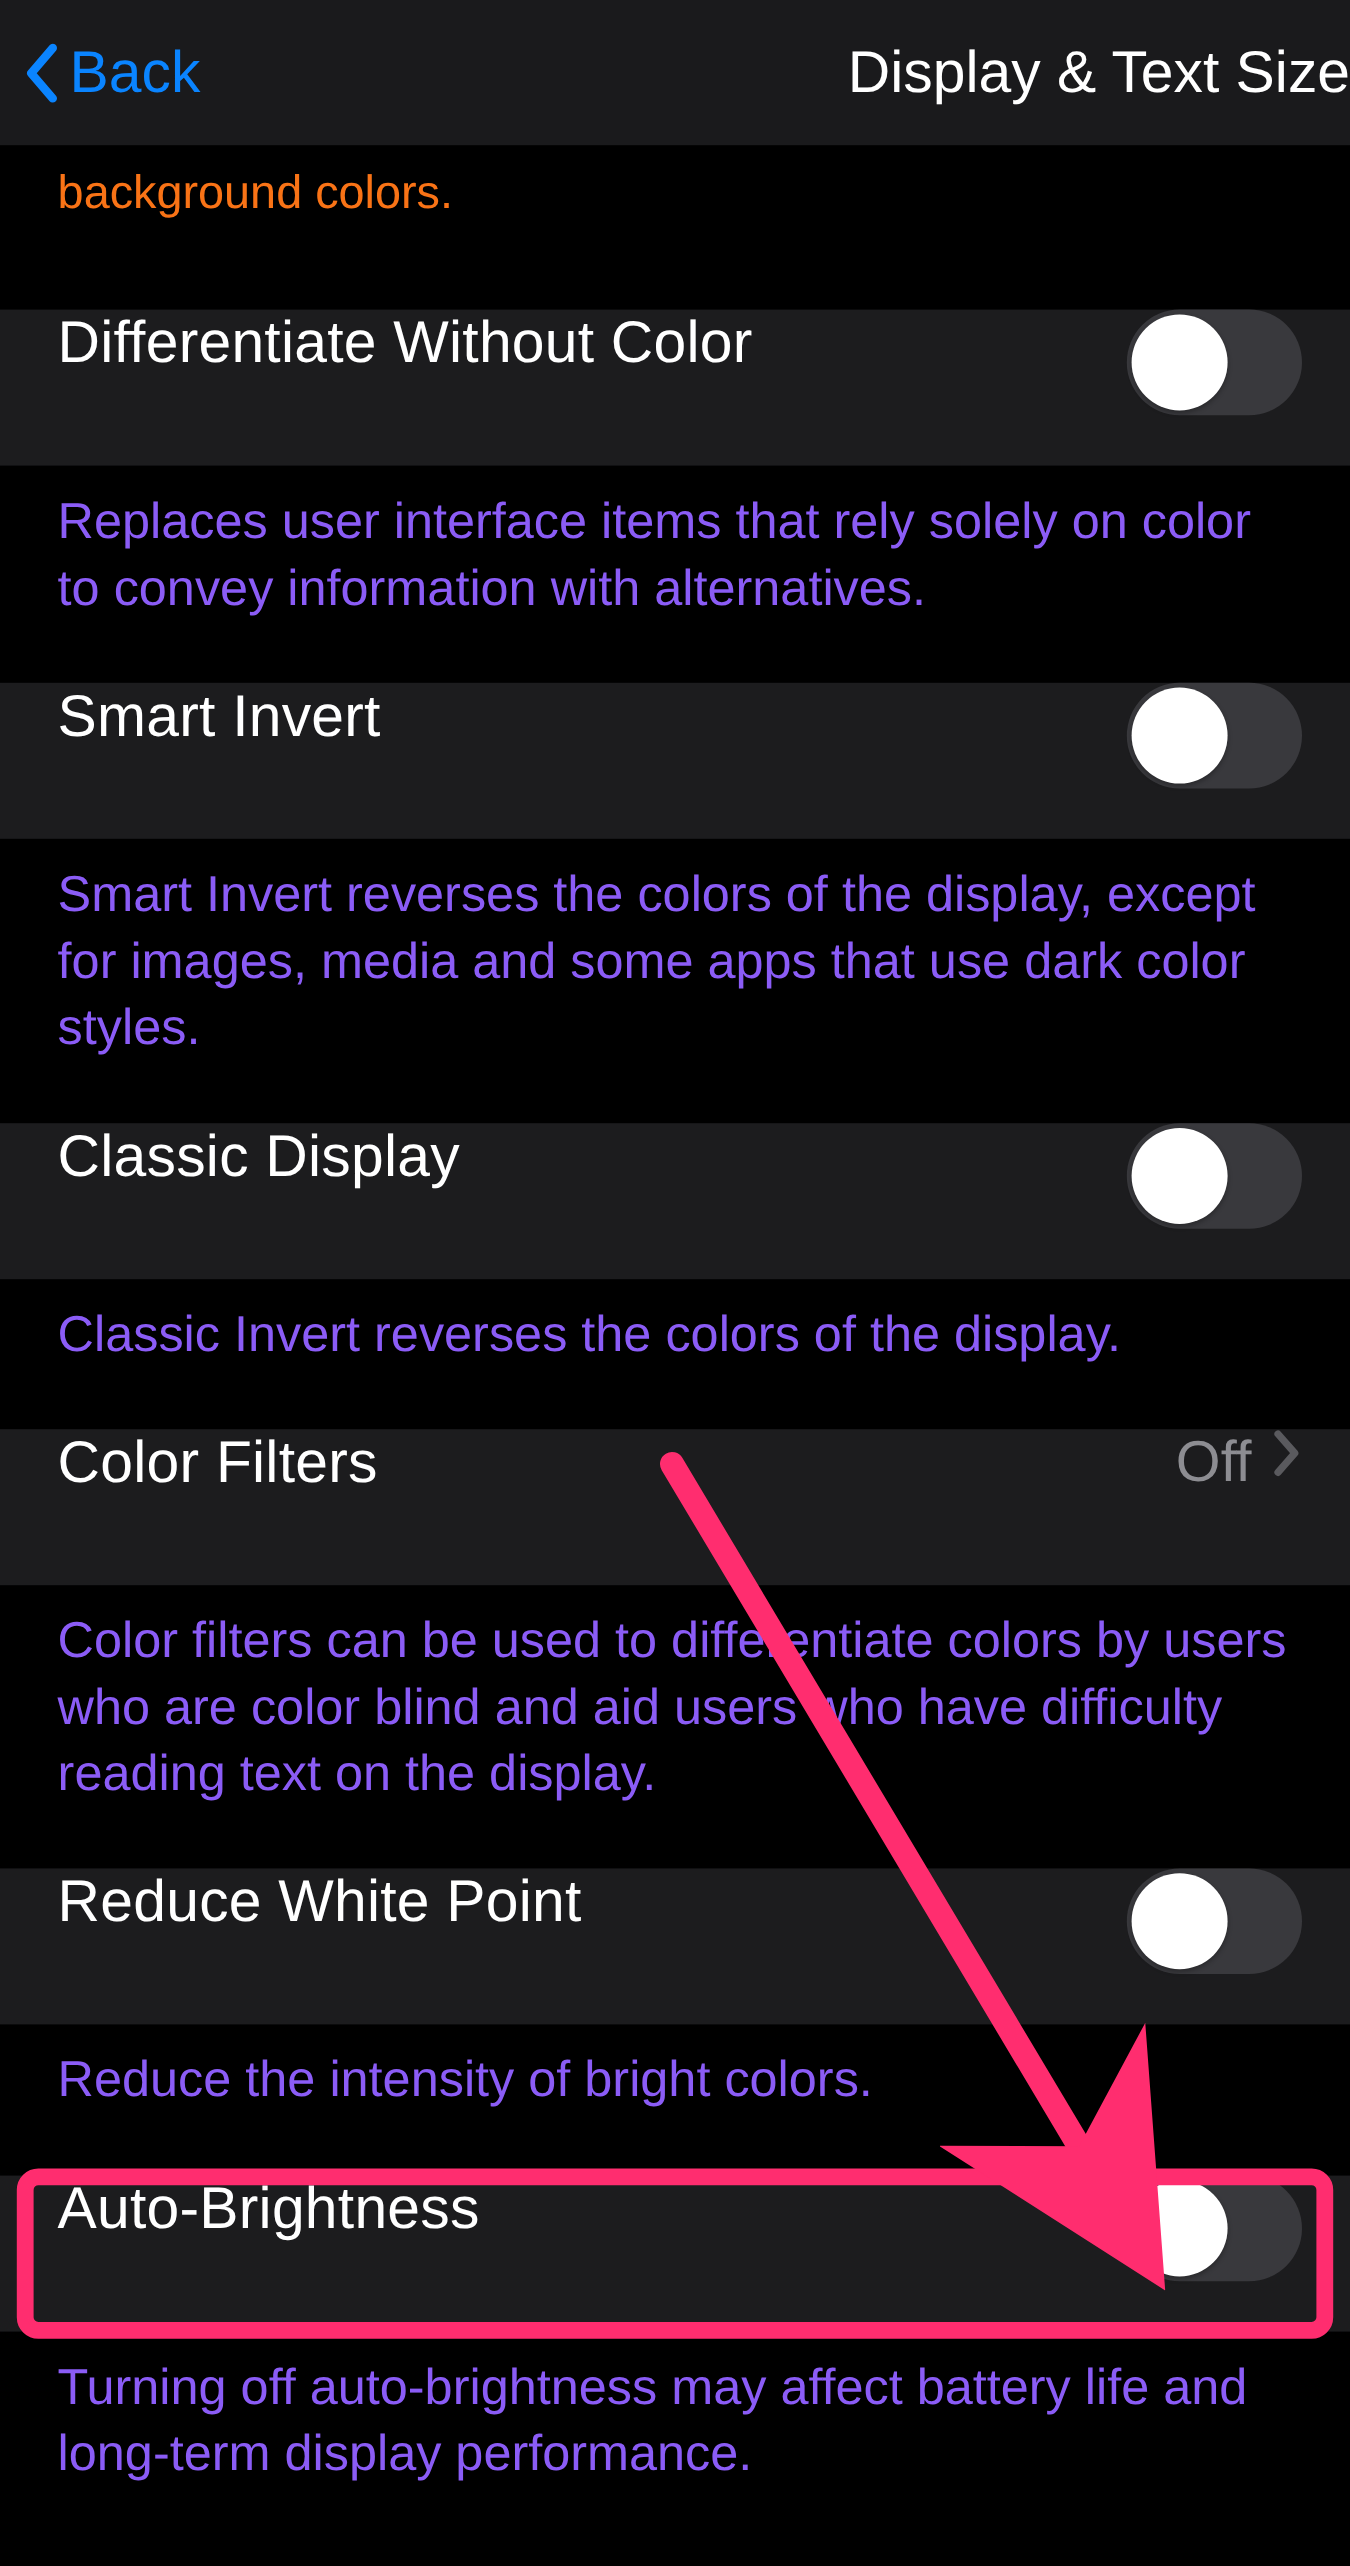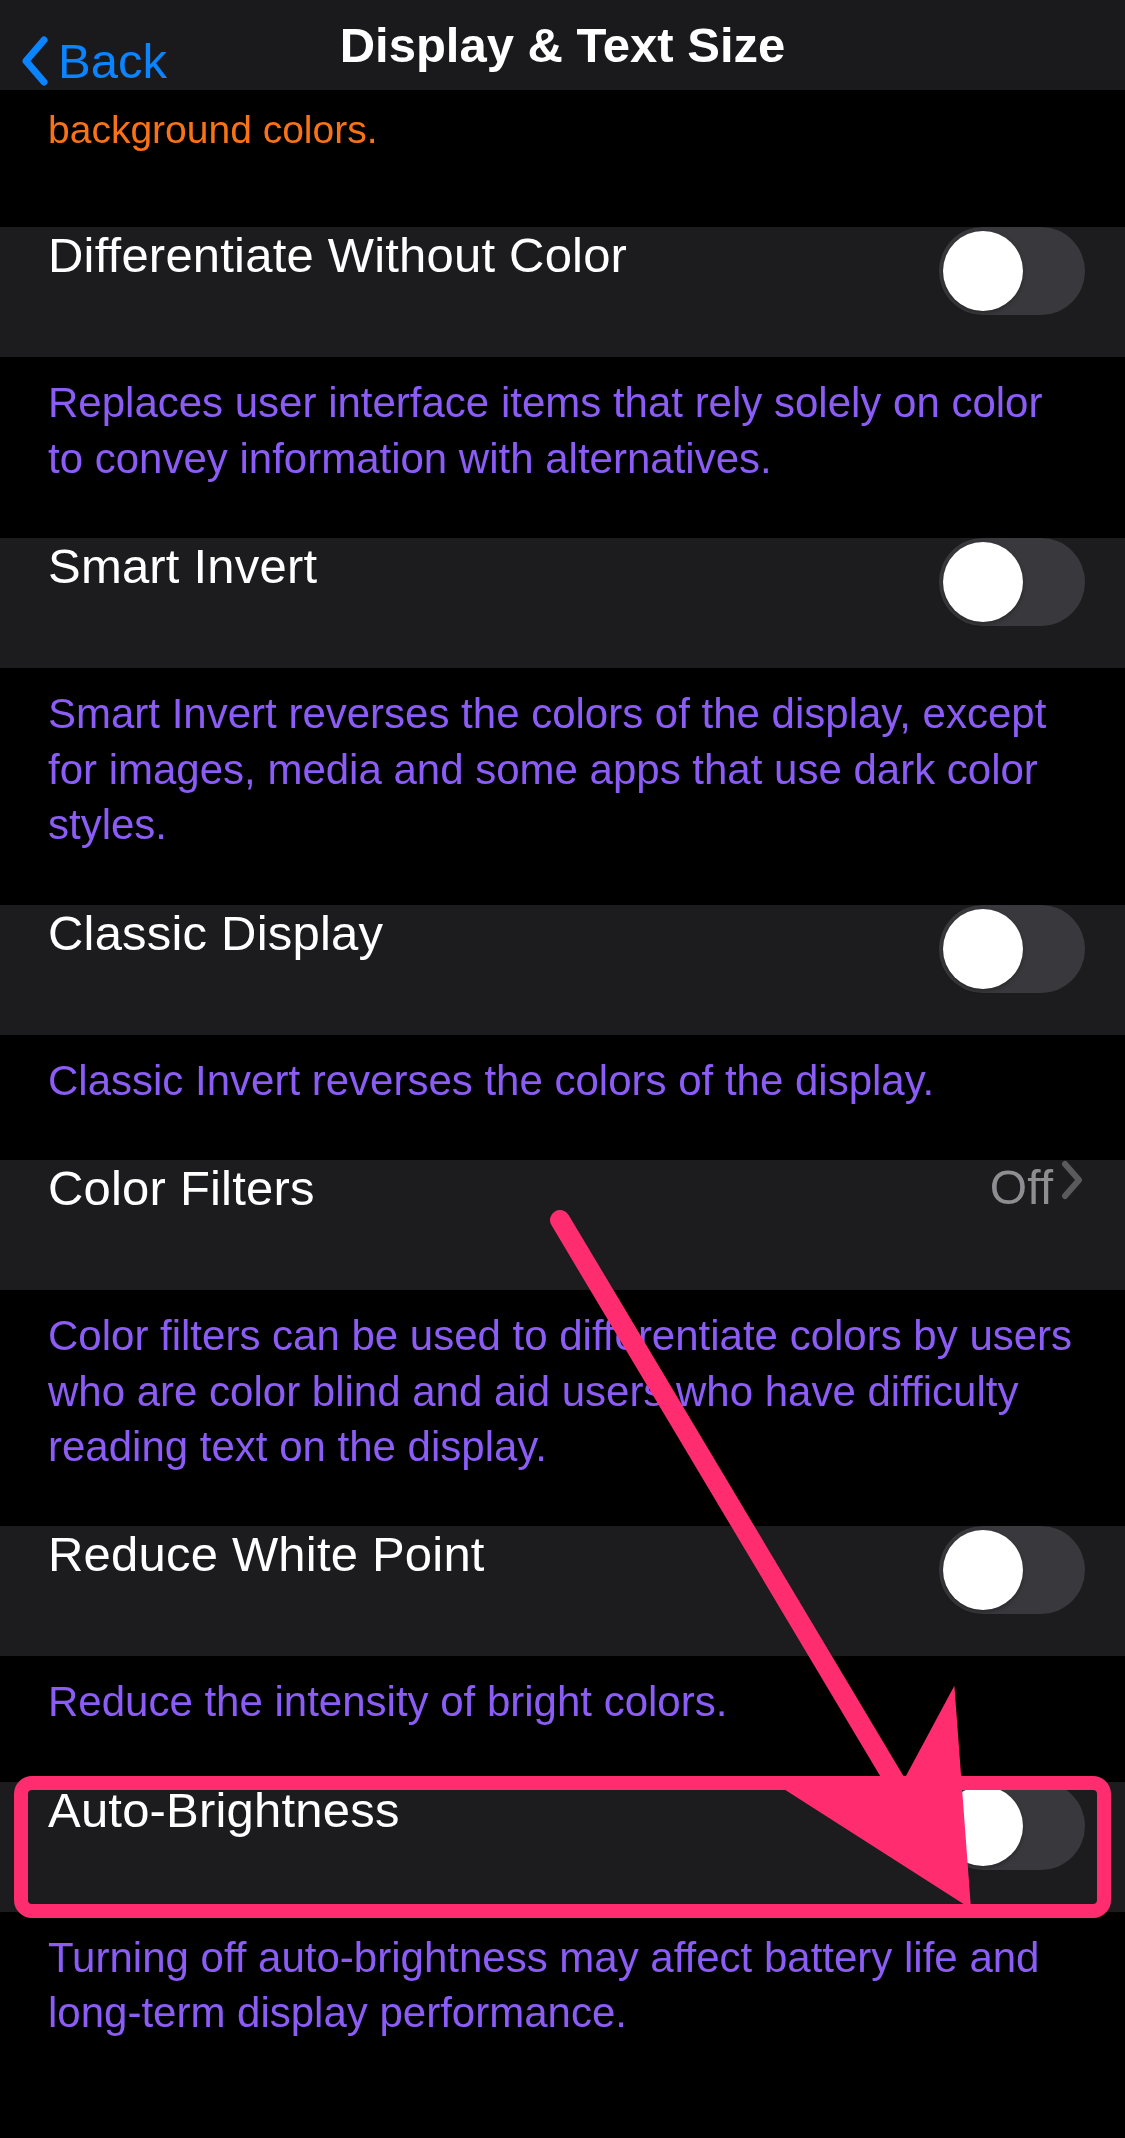--- a/index.html
+++ b/index.html
@@ -6,43 +6,43 @@
   html, body {
     width: 1125px;
     height: 2138px;
     background: #000;
     font-family: -apple-system, "Helvetica Neue", Helvetica, Arial, sans-serif;
     color: #fff;
     overflow: hidden;
   }
   .navbar {
     position: relative;
-    height: 90px;
+    height: 121px;
     background: #1a1a1c;
     display: flex;
     align-items: center;
-    justify-content: center;
+    justify-content: flex-end;
   }
   .navbar-back {
     position: absolute;
     left: 20px;
     top: 0;
     height: 121px;
     display: flex;
     align-items: center;
     color: #0a84ff;
     font-size: 49px;
     font-weight: 400;
     cursor: pointer;
   }
   .navbar-back svg { margin-right: 8px; }
   .navbar-title {
     color: #fff;
     font-size: 49px;
-    font-weight: 700;
+    font-weight: 400;
   }
   .content {
     width: 100%;
   }
   .partial-footer {
     padding: 14px 48px 72px 48px;
     color: #f97316;
     font-size: 39px;
     line-height: 1.32;
   }
@@ -55,21 +55,21 @@
   .cell-label {
     flex: 1;
     color: #fff;
     font-size: 49px;
     font-weight: 400;
     letter-spacing: 0.2px;
   }
   .cell-value {
     color: #8d8d92;
     font-size: 48px;
-    margin-right: 8px;
+    margin-right: 18px;
   }
   .footer {
     padding: 18px 48px 52px 48px;
     color: #8b5cf6;
     font-size: 42px;
     line-height: 1.32;
   }
   .footer.last { padding-bottom: 30px; }
   .toggle {
     width: 146px;

